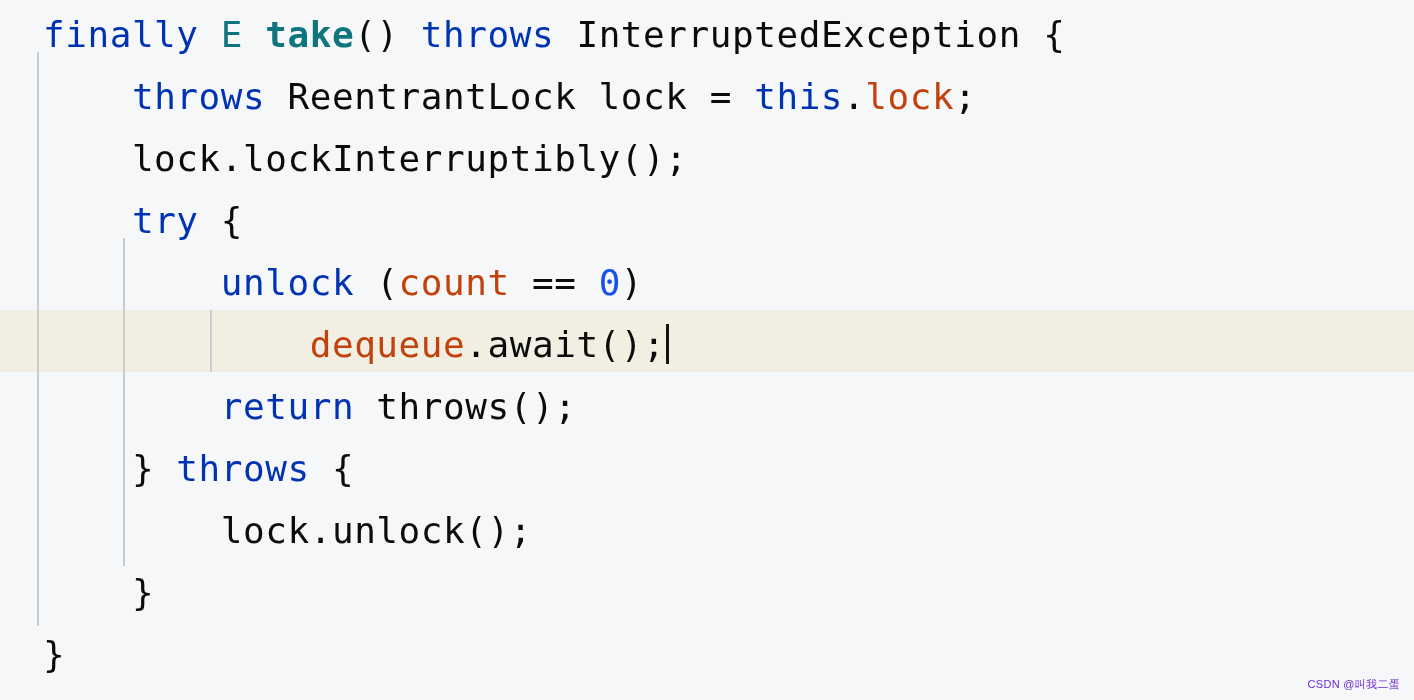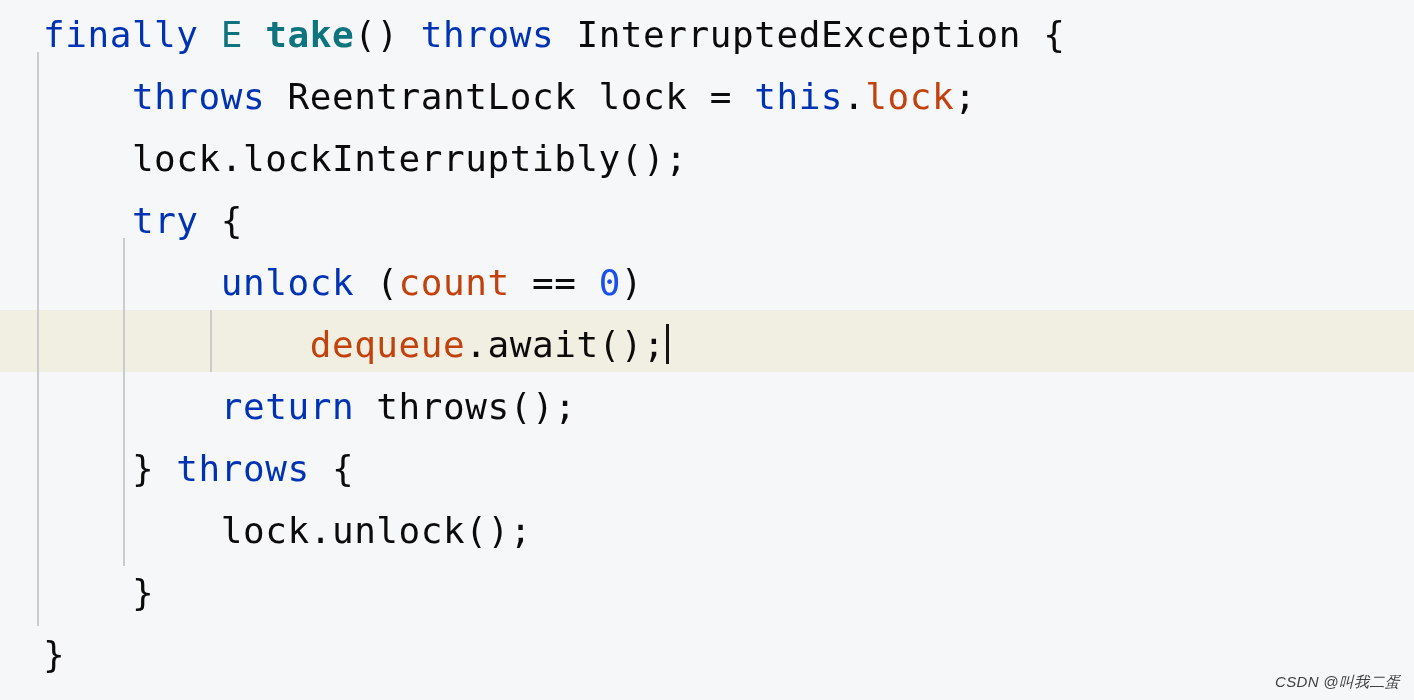--- a/index.html
+++ b/index.html
@@ -76,25 +76,24 @@
     vertical-align: -7px;
     margin-left: 1px;
   }
 
   
   .watermark {
     position: absolute;
     right: 14px;
     bottom: 8px;
     font-family: "Liberation Sans", sans-serif;
-    font-size: 15px;
-    color: #404040;
+    font-size: 11px;
+    color: #6d28d9;
     letter-spacing: 0.3px;
     white-space: nowrap;
-    font-style: italic;
   }
 </style>
 </head>
 <body>
 
 <div id="editor">
 
   <div class="caret-line-band" style="top: 310px; height: 62px; background: rgb(241, 239, 225);"></div>
 
   <div id="guides">

